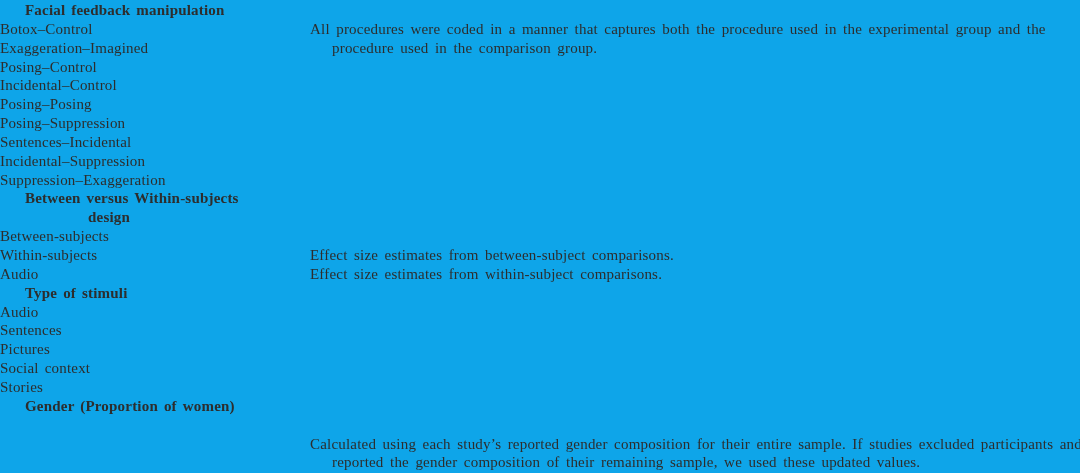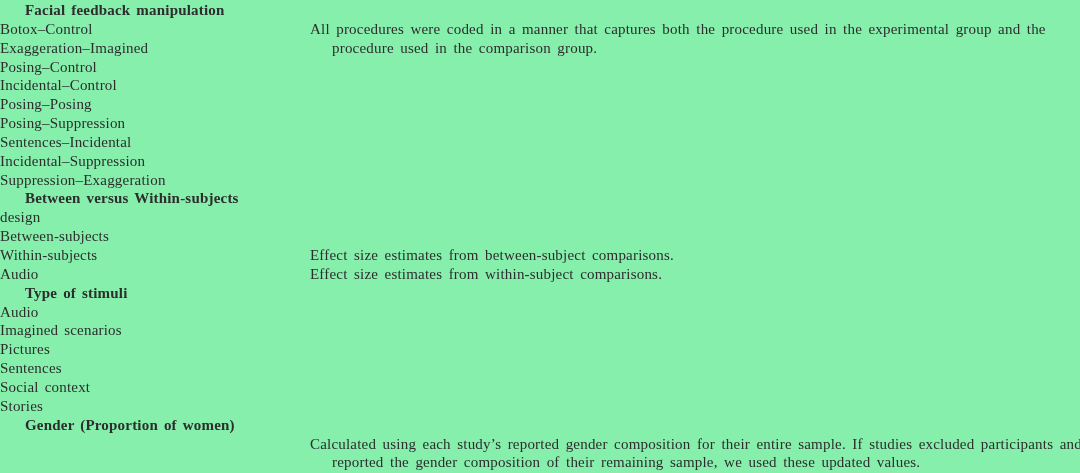--- a/index.html
+++ b/index.html
@@ -4,21 +4,21 @@
 <style>
   html, body {
     margin: 0;
     padding: 0;
     background: #ffffff;
   }
   .page {
     position: relative;
     width: 1080px;
     height: 473px;
-    background: #86efac;
+    background: #0ea5e9;
     font-family: "Liberation Serif", "DejaVu Serif", serif;
     font-size: 15px;
     color: #2d2d2d;
     letter-spacing: 0.2px;
     overflow: hidden;
   }
   .left-col {
     position: absolute;
     top: 1px;
     left: 0;
@@ -27,21 +27,22 @@
     height: 18.85px;
     line-height: 18.85px;
     white-space: nowrap;
     word-spacing: 2px;
   }
   .row.heading {
     font-weight: bold;
     padding-left: 25px;
   }
   .row.heading_cont {
-    font-weight: normal;
+    font-weight: bold;
+    padding-left: 88px;
   }
   .row.item {
   }
   .desc {
     position: absolute;
     left: 310px;
     width: 758px;
     line-height: 18.85px;
     padding-left: 22px;
     text-indent: -22px;
@@ -67,23 +68,22 @@
       <div class="row item">Sentences–Incidental</div>
       <div class="row item">Incidental–Suppression</div>
       <div class="row item">Suppression–Exaggeration</div>
       <div class="row heading">Between versus Within-subjects</div>
       <div class="row heading_cont">design</div>
       <div class="row item">Between-subjects</div>
       <div class="row item">Within-subjects</div>
       <div class="row item">Audio</div>
       <div class="row heading">Type of stimuli</div>
       <div class="row item">Audio</div>
-      <div class="row item">Imagined scenarios</div>
+      <div class="row item">Sentences</div>
       <div class="row item">Pictures</div>
-      <div class="row item">Sentences</div>
       <div class="row item">Social context</div>
       <div class="row item">Stories</div>
       <div class="row heading">Gender (Proportion of women)</div>
     </div>
   <div class="desc desc1">All procedures were coded in a manner that captures both the procedure used in the experimental group and the procedure used in the comparison group.</div>
   <div class="desc desc2">Effect size estimates from between-subject comparisons.</div>
   <div class="desc desc3">Effect size estimates from within-subject comparisons.</div>
   <div class="desc desc4">Calculated using each study’s reported gender composition for their entire sample. If studies excluded participants and reported the gender composition of their remaining sample, we used these updated values.</div>
 </div>
 

